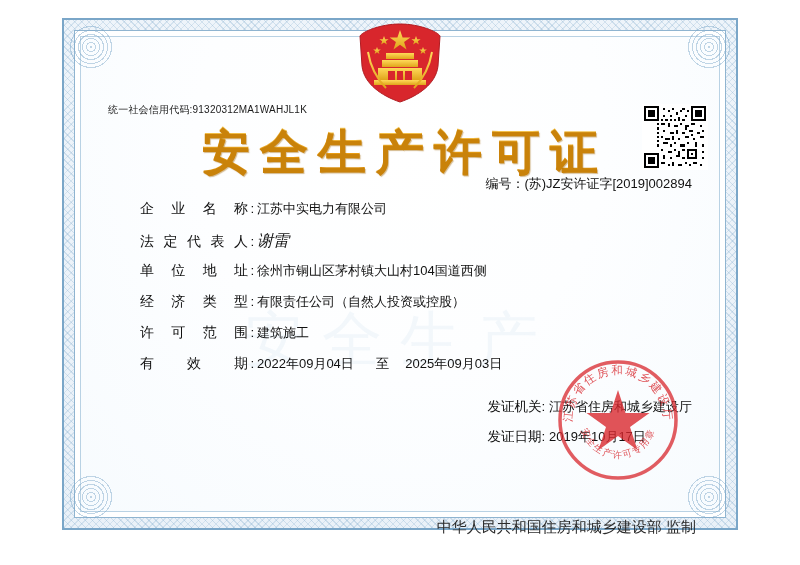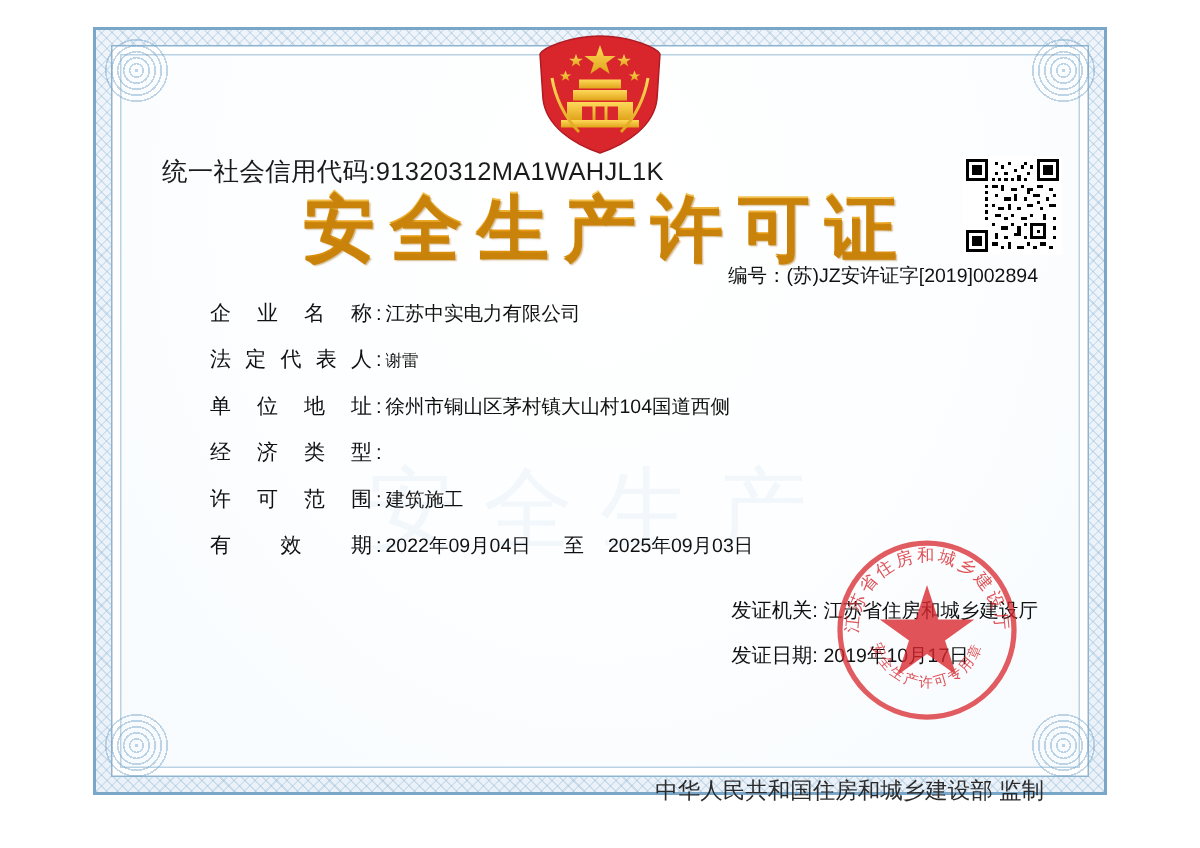--- a/index.html
+++ b/index.html
@@ -76,21 +76,21 @@
     transform: translateX(-50%);
     top: 22px;
     width: 96px;
     height: 84px;
     z-index: 5;
   }
   .credit-code {
     position: absolute;
     left: 108px;
     top: 103px;
-    font-size: 17px;
+    font-size: 10px;
     color: #1b1b1b;
     letter-spacing: 0.2px;
     white-space: nowrap;
   }
   .qr {
     position: absolute;
     right: 92px;
     top: 104px;
     width: 62px;
     height: 62px;
@@ -157,21 +157,21 @@
   .field-colon {
     width: 9px;
     flex: 0 0 9px;
     text-align: center;
   }
   .field-value {
     font-size: 13px;
     color: #111;
     white-space: nowrap;
   }
-  .field-value.small { font-size: 11px; }
+  .field-value.small { font-size: 16px; font-style: italic; }
   .valid-row .field-value { display: flex; align-items: baseline; text-align: center; }
   .valid-to-label {
     margin: 0 16px 0 22px;
     font-size: 13.5px;
   }
   .issuer-block {
     position: absolute;
     right: 108px;
     top: 392px;
     text-align: left;
@@ -411,20 +411,21 @@
     </div>
 
     <div class="field-row">
       <div class="field-label spread">
         <span>经</span>
         <span>济</span>
         <span>类</span>
         <span>型</span>
       </div>
       <div class="field-colon">:</div>
+      <div class="field-value">有限责任公司（自然人投资或控股）</div>
     </div>
 
     <div class="field-row">
       <div class="field-label spread">
         <span>许</span>
         <span>可</span>
         <span>范</span>
         <span>围</span>
       </div>
       <div class="field-colon">:</div>

